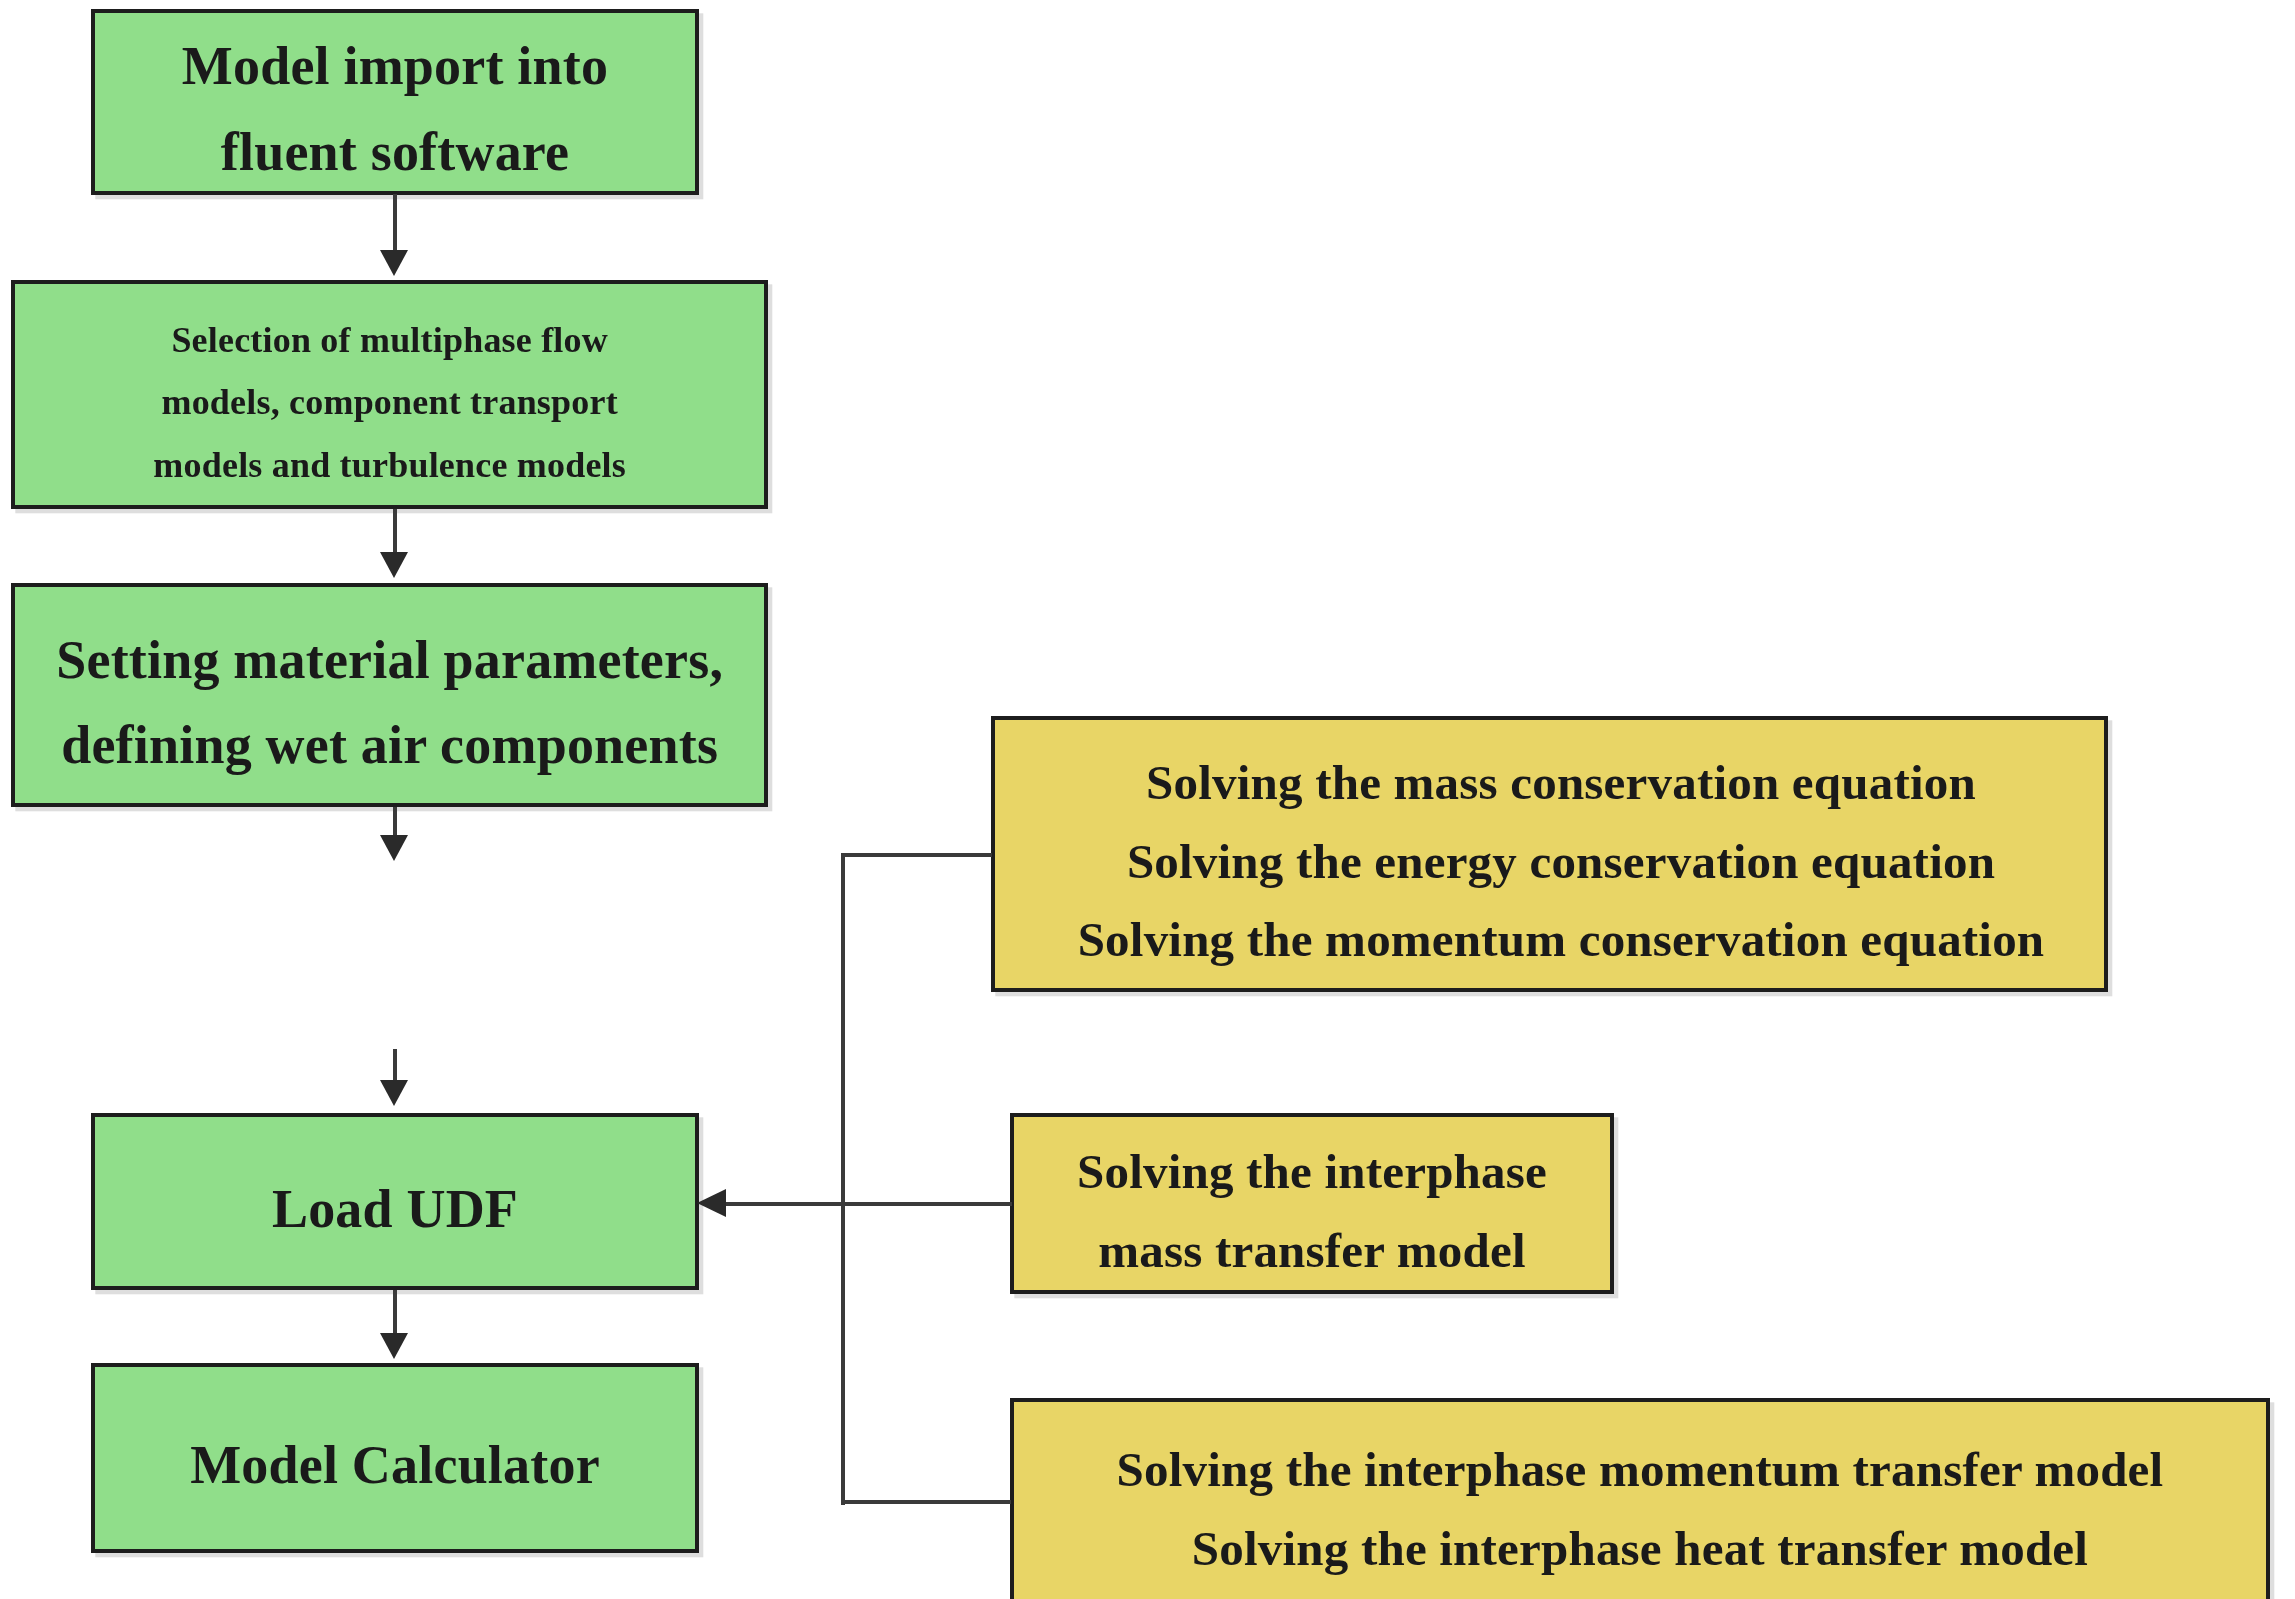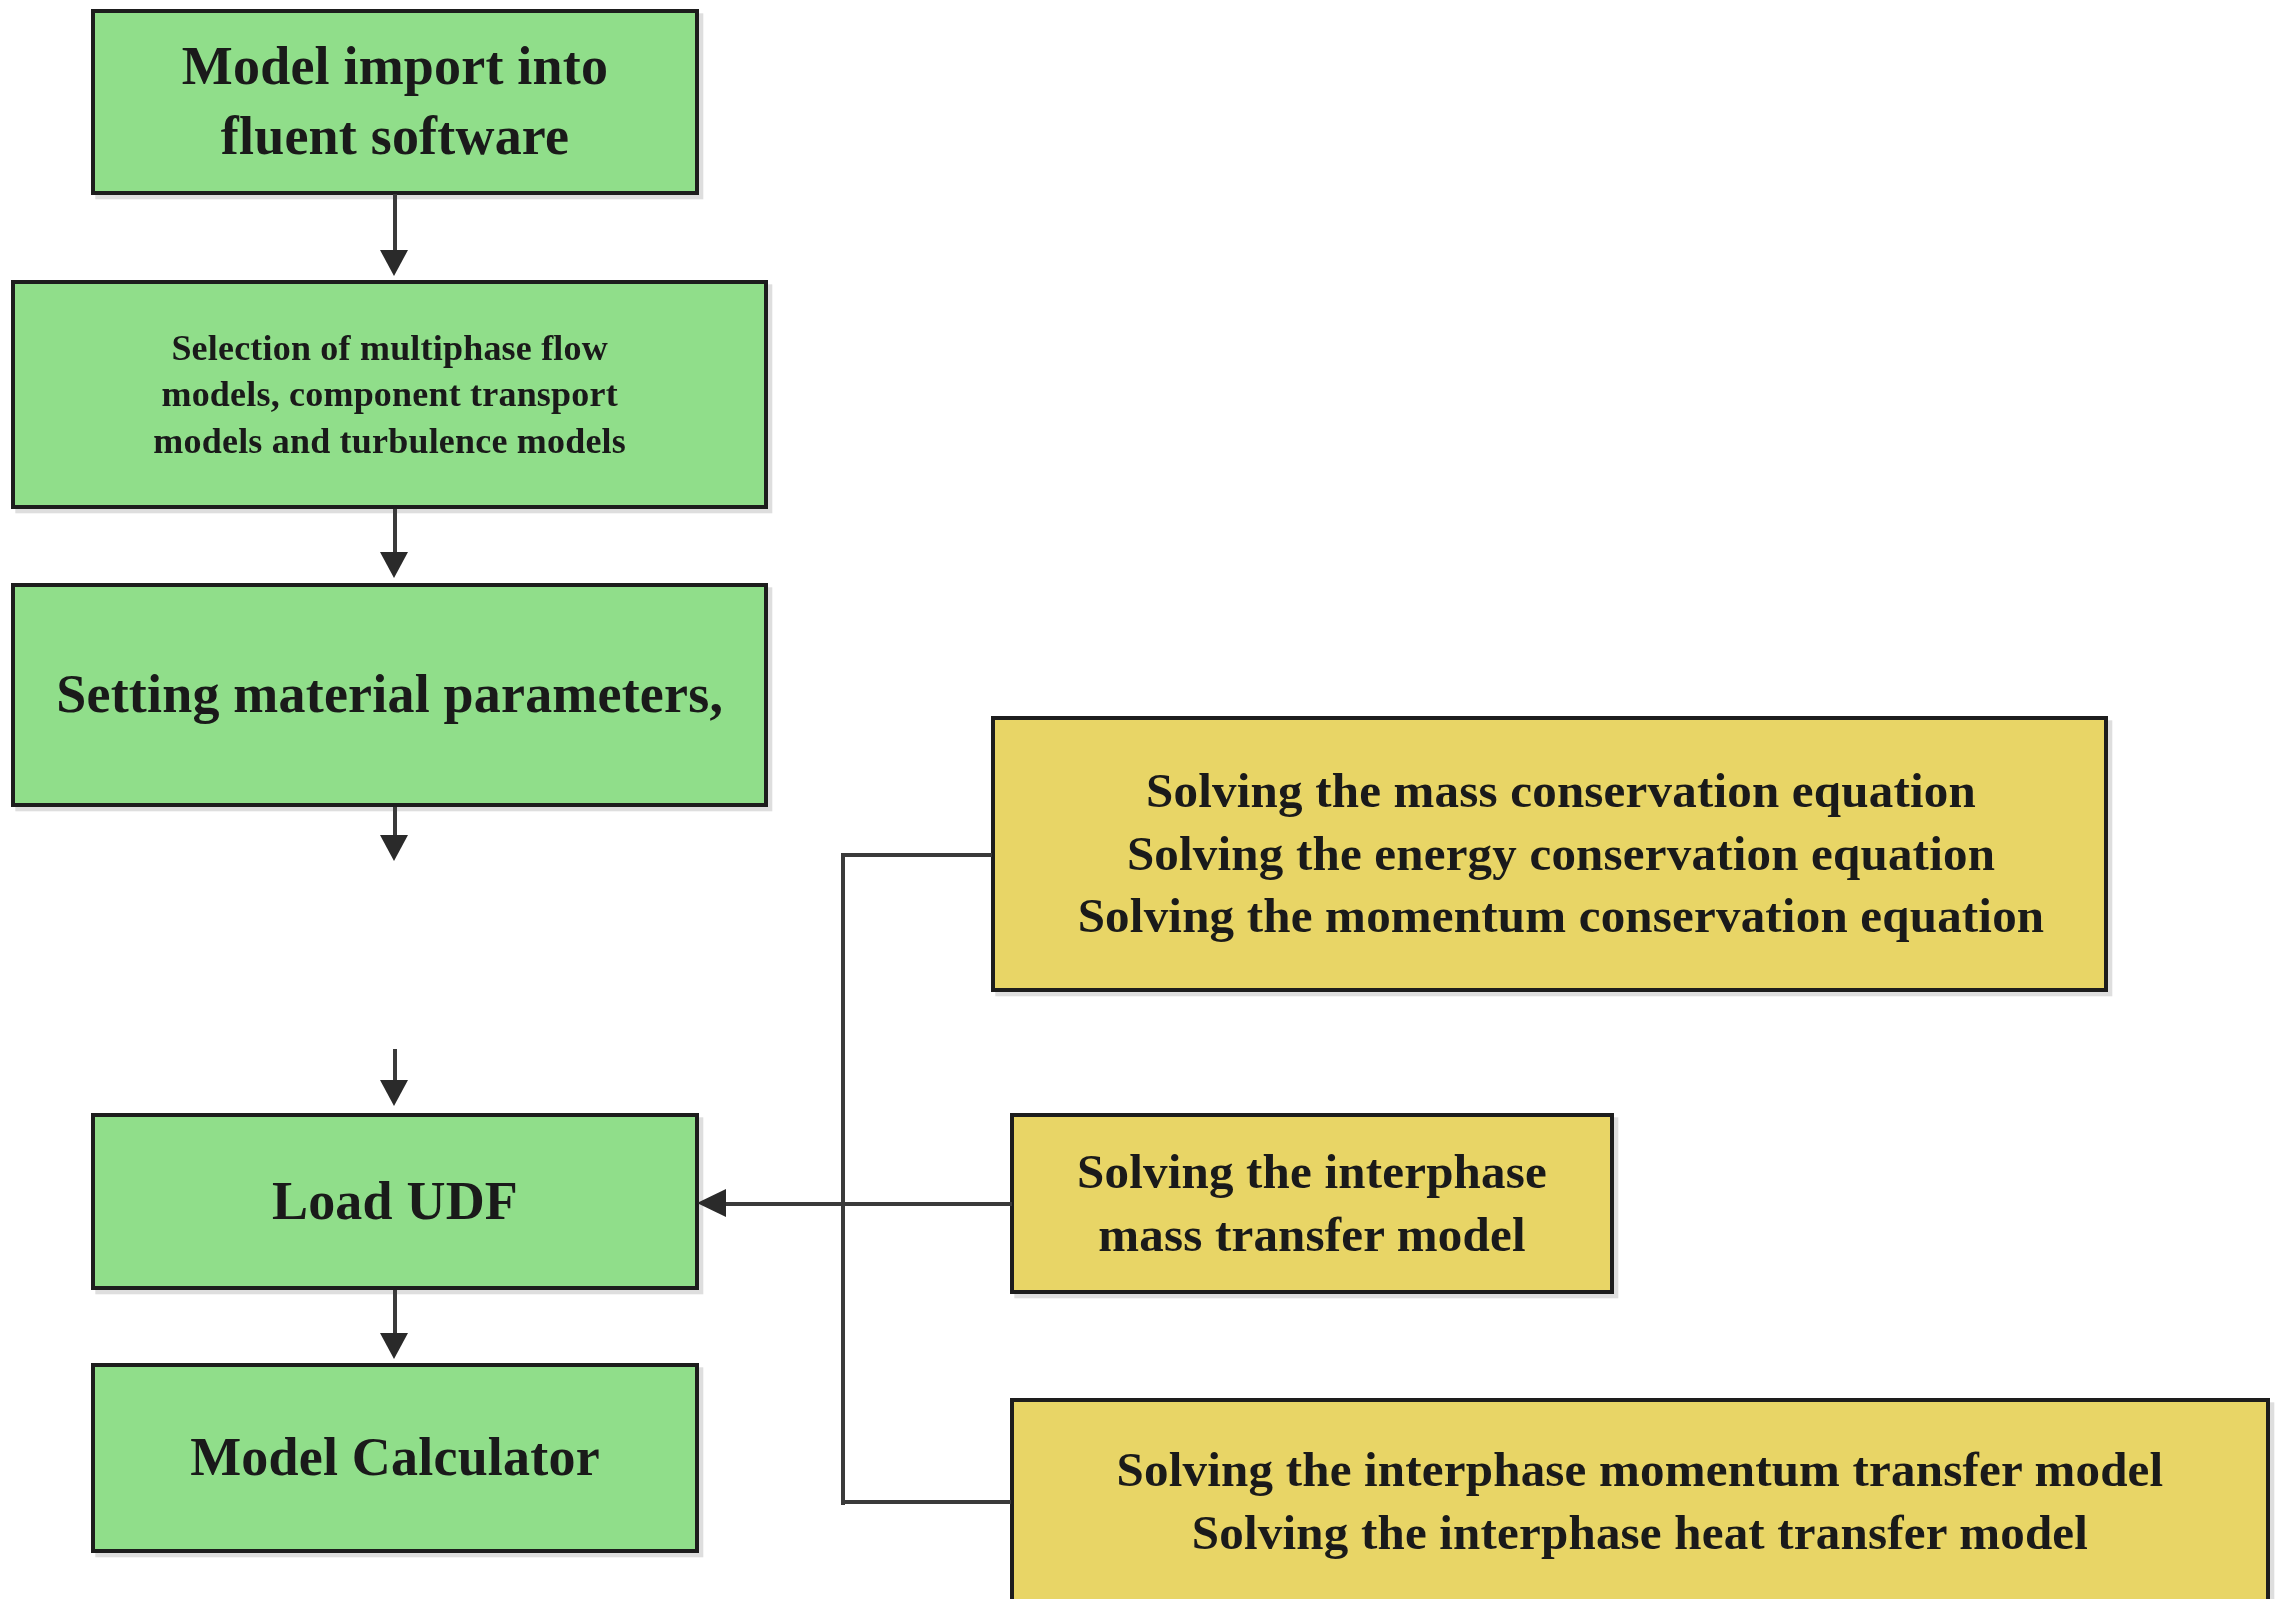--- a/index.html
+++ b/index.html
@@ -27,21 +27,21 @@
     color: #1a1a1a;
     line-height: 1.28;
     letter-spacing: 0.2px;
     box-shadow: 4.3px 4.3px 0 rgba(0,0,0,0.13);
   }
   .node .lines {
     width: 100%;
     padding: 0 10.4px;
     box-sizing: border-box;
   }
-  .node .lines > div { white-space: nowrap; }
+  .node .lines > div { white-space: nowrap; margin-top: 16px; }
   .green { background: #90de8a; }
   .yellow { background: #e8d566; }
 
   
   #n-import      { left: 91px; top: 8.6px;   width: 608px;  height: 186px; font-size: 54px; }
   #n-models      { left: 11.2px;  top: 280px;  width: 757px;  height: 229px; font-size: 36px; }
   #n-material    { left: 11.2px;  top: 583px;  width: 757px;  height: 224px; font-size: 54px; }
   #n-boundary    { left: 91px; top: 863px; width: 608px;  height: 186px; font-size: 54px; }
   #n-udf         { left: 91px; top: 1113px; width: 608px;  height: 177px; font-size: 54px; justify-content: flex-end; }
   #n-frost       { left: 91px; top: 1363px; width: 608px;  height: 190px; font-size: 54px; }
@@ -109,20 +109,21 @@
     <div class="lines">
       <div>Selection of multiphase flow</div>
       <div>models, component transport</div>
       <div>models and turbulence models</div>
     </div>
   </div>
 
   <div class="node green" id="n-material">
     <div class="lines">
       <div>Setting material parameters,</div>
+      <div>defining wet air components</div>
     </div>
   </div>
 
 
   <div class="node green" id="n-udf">
     <div class="lines">
       <div>Load UDF</div>
     </div>
   </div>
 

